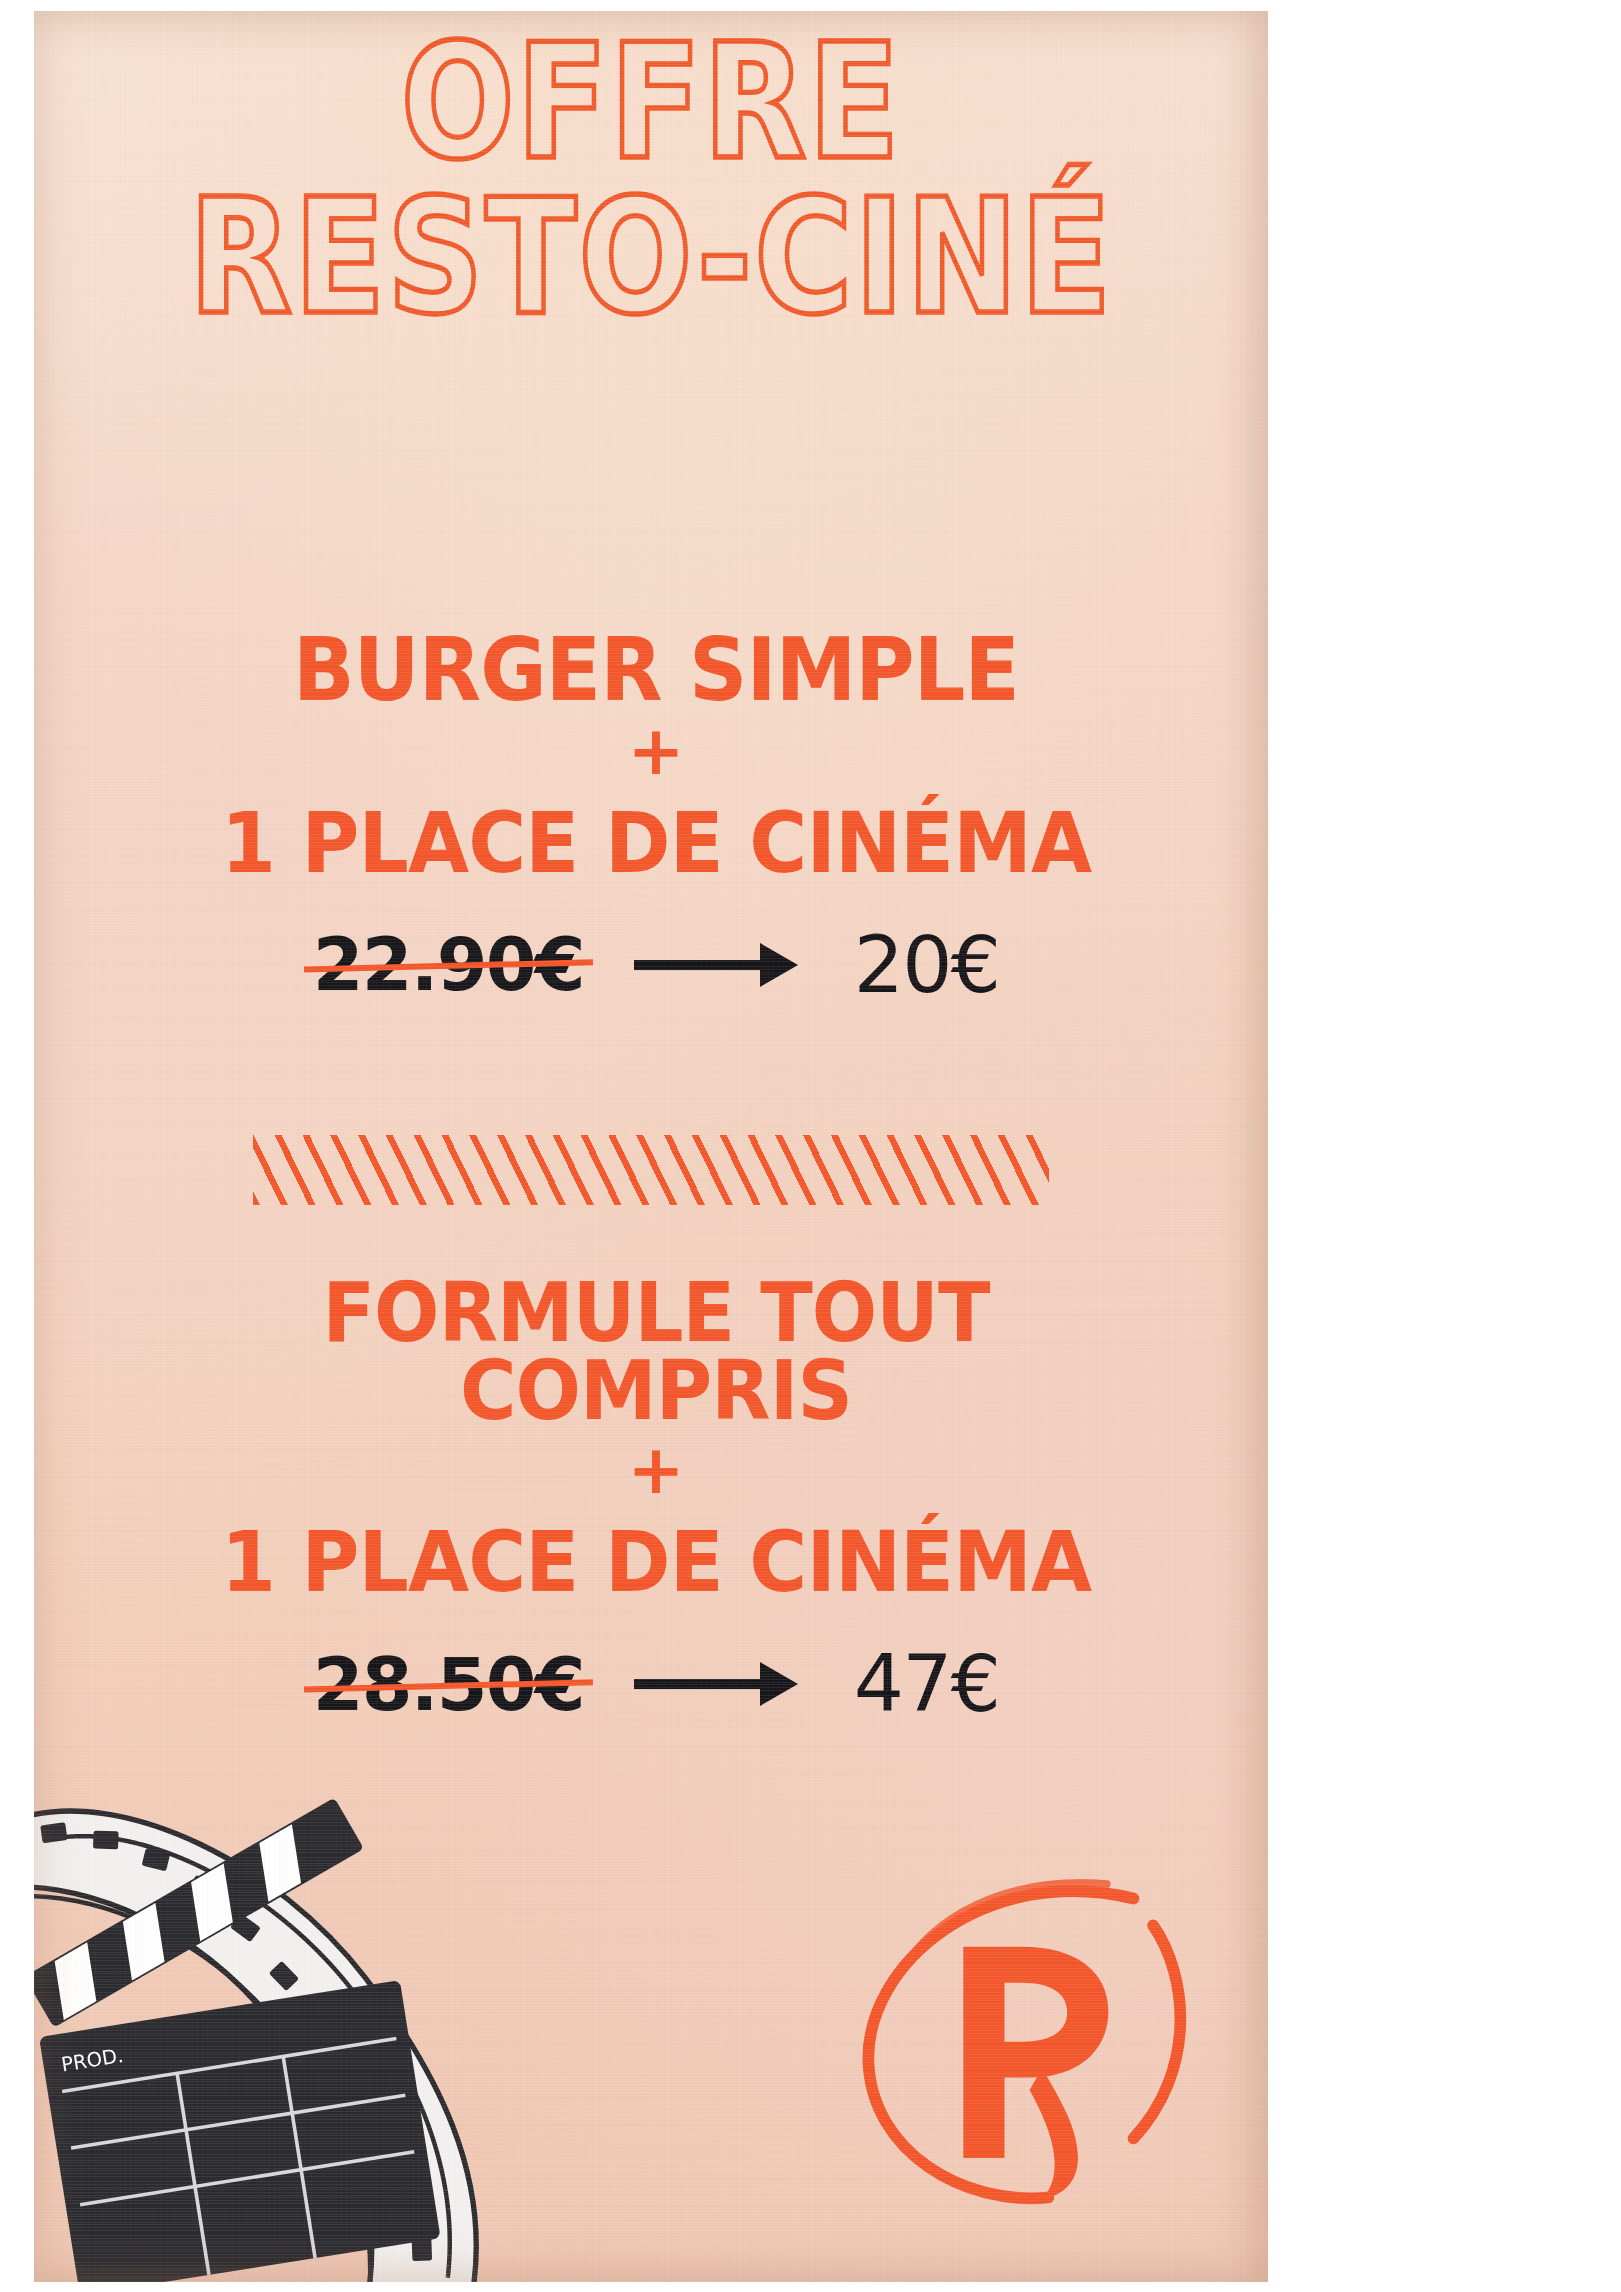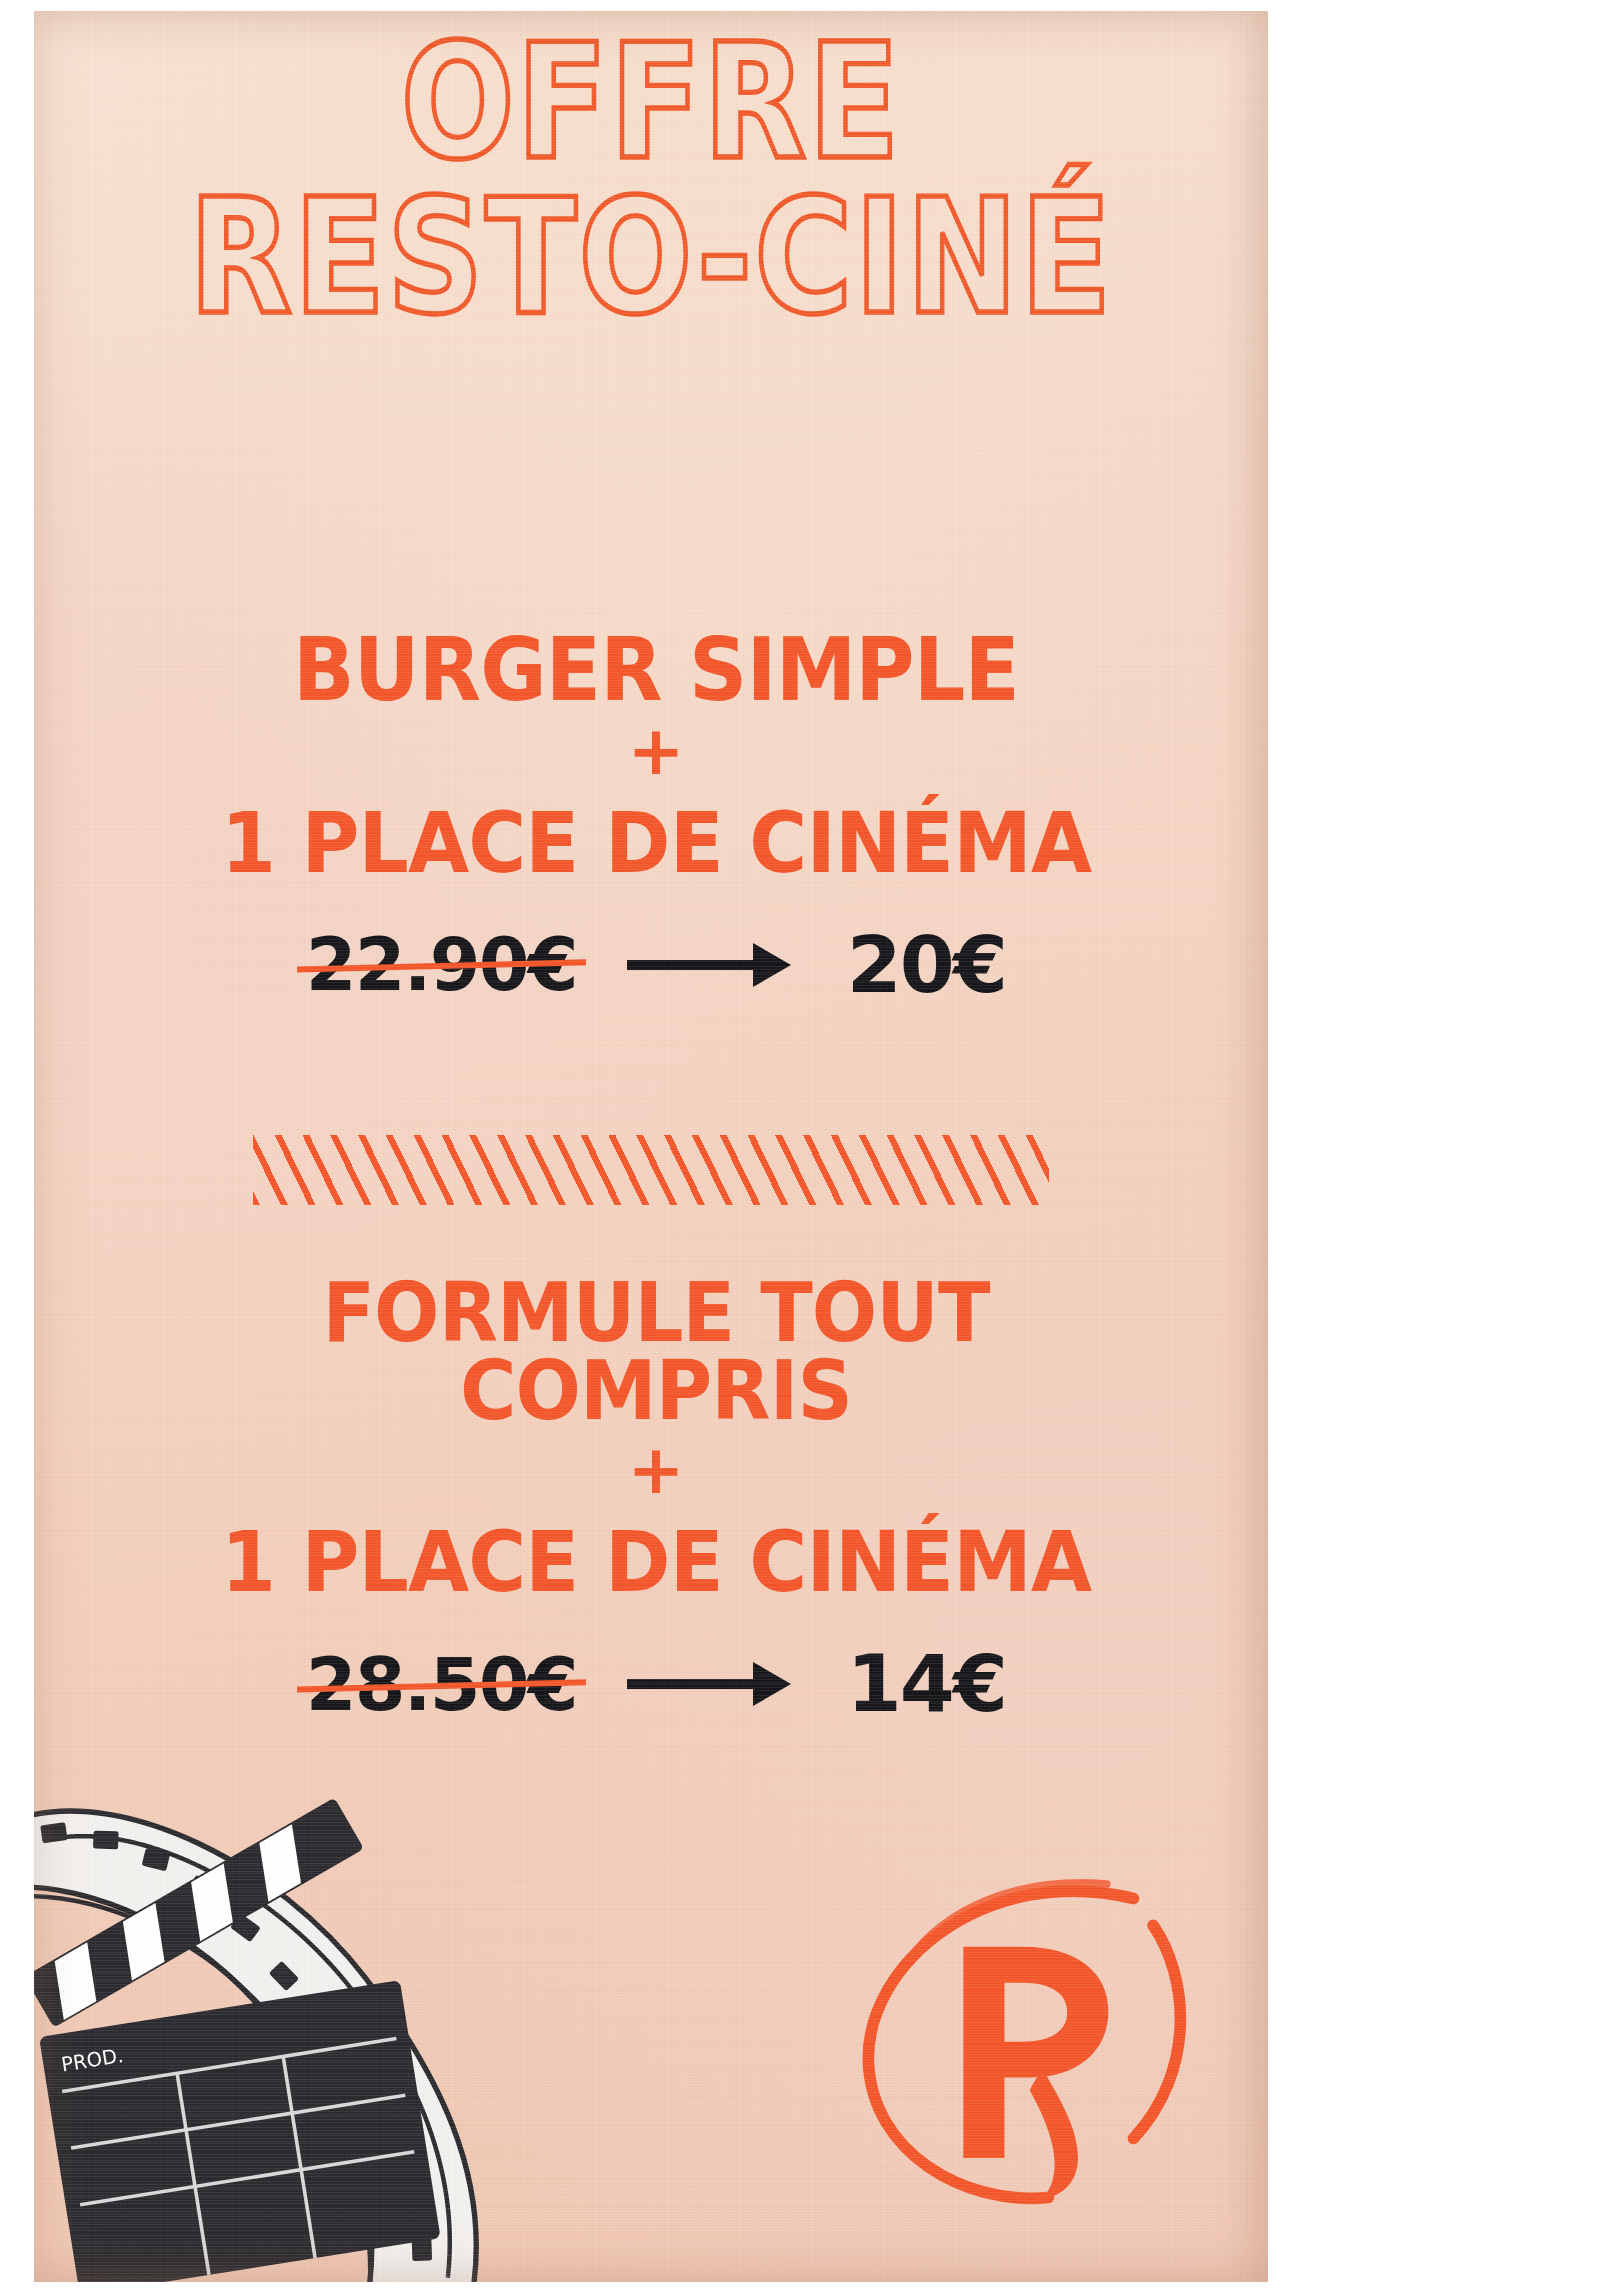--- a/index.html
+++ b/index.html
@@ -143,21 +143,21 @@
     right: 5.4px;
     top: 50%;
     transform: translateY(-50%);
     width: 0; height: 0;
     border-top: 22.4px solid transparent;
     border-bottom: 22.4px solid transparent;
     border-left: 38px solid #16161a;
   }
   .new-price {
     font-family: "DejaVu Sans", sans-serif;
-    font-weight: 700;
+    font-weight: 400;
     font-size: 79px;
     color: #16161a;
     letter-spacing: -1.8px;
   }
 
   
   .divider {
     position: absolute;
     left: 219px;
     right: 219px;
@@ -240,21 +240,21 @@
     <div class="ticket">1 PLACE DE CINÉMA</div>
     <div class="price-row">
       <div class="old-price">
         <span>28.50€</span>
         <span class="strike"></span>
       </div>
       <div class="arrow">
         <span class="shaft"></span>
         <span class="head"></span>
       </div>
-      <div class="new-price">14€</div>
+      <div class="new-price">47€</div>
     </div>
   </div>
 
   <div class="film-art">
     <svg viewBox="0 0 760 620" width="681" height="555" xmlns="http://www.w3.org/2000/svg">
 
       <g>
         <path d="M20 70 C 130 40, 300 120, 400 250 C 480 355, 540 470, 520 600 L 400 620 C 430 480, 360 370, 280 280 C 190 180, 70 140, -10 150 Z" fill="#f2f0ee" stroke="#2b2b2f" stroke-width="6"></path>
         <path d="M50 95 C 150 75, 300 150, 390 270 C 460 365, 505 470, 492 585" fill="none" stroke="#2b2b2f" stroke-width="5" stroke-dasharray="1 0"></path>
         <path d="M-5 160 C 95 150, 215 200, 300 300 C 370 385, 410 480, 405 600" fill="none" stroke="#2b2b2f" stroke-width="5"></path>

